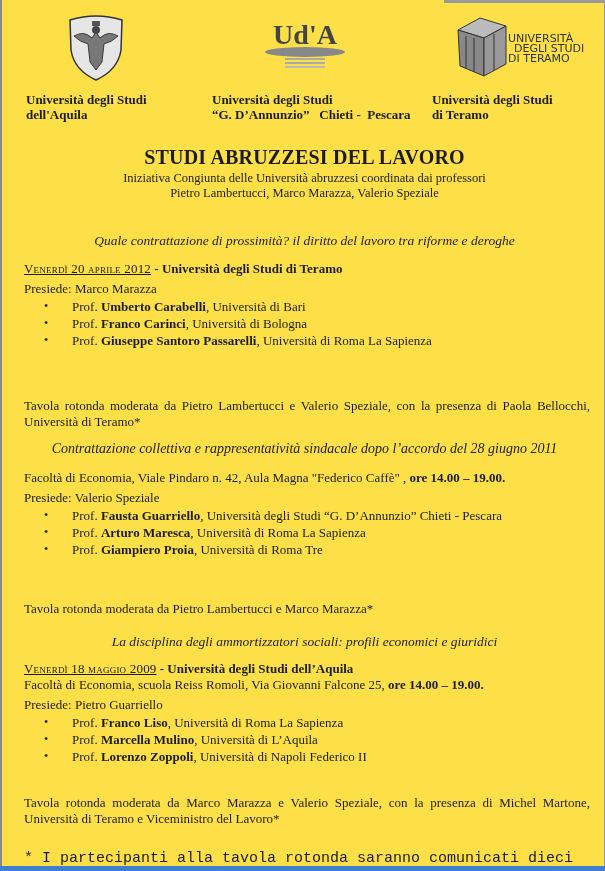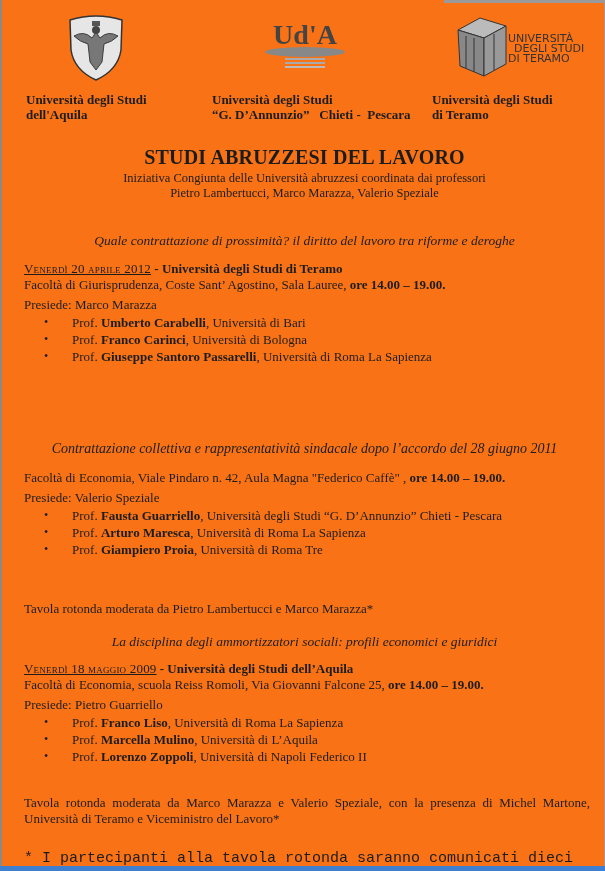--- a/index.html
+++ b/index.html
@@ -3,21 +3,21 @@
 <meta charset="utf-8">
 <style>
   html, body { margin: 0; padding: 0; }
   body {
     width: 605px; height: 871px; background: #ffffff; overflow: hidden;
     font-family: "Liberation Serif", "DejaVu Serif", serif; color: #1c1c1c;
     position: relative;
   }
   .page {
     position: absolute; left: 0; top: 0; width: 605px; height: 866px;
-    background: #f97316; border-left: 2px solid #8a8a8a; border-right: 1px solid #9a9a9a;
+    background: #fde047; border-left: 2px solid #8a8a8a; border-right: 1px solid #9a9a9a;
     box-sizing: border-box;
   }
   .top-strip { position:absolute; top:0; right:0; width:160px; height:3px; background:#9a9a9a; }
   .bottom-bar { position:absolute; left:0; bottom:0; width:605px; height:5px; background:#3f7fd0; }
   .logos { position:absolute; top:6px; left:0; width:605px; height:80px; }
   .logo { position:absolute; }
   .logo-aquila { left:64px; top:4px; width:60px; height:72px; }
   .logo-uda { left:258px; top:12px; width:90px; height:58px; }
   .logo-teramo { left:448px; top:6px; width:140px; height:70px; }
   .uni-names { position:absolute; top:92px; left:0; width:605px; font-size:13px; font-weight:bold; line-height:15px; }
@@ -99,28 +99,28 @@
 
   <div class="title">STUDI ABRUZZESI DEL LAVORO</div>
   <div class="subtitle">
     <div>Iniziativa Congiunta delle Università abruzzesi coordinata dai professori</div>
     <div>Pietro Lambertucci, Marco Marazza, Valerio Speziale</div>
   </div>
 
   <div class="section-title st1">Quale contrattazione di prossimità? il diritto del lavoro tra riforme e deroghe</div>
   <div class="event ev1">
     <div class="date-wrap"><span class="date">Venerdì 20 aprile 2012</span><span> - Università degli Studi di Teramo</span></div>
-    <div><span>Facoltà di Giurisprudenza, Coste Sant’ Agostino, Sala Lauree, </span><span class="loc-bold">ore 14.00 – 19.00.</span></div>
     <div class="presiede">Presiede: Marco Marazza</div>
     <ul class="speakers">
       <li><span class="bullet">•</span><span>Prof. </span><span class="name">Umberto Carabelli</span><span>, Università di Bari</span></li>
       <li><span class="bullet">•</span><span>Prof. </span><span class="name">Franco Carinci</span><span>, Università di Bologna</span></li>
       <li><span class="bullet">•</span><span>Prof. </span><span class="name">Giuseppe Santoro Passarelli</span><span>, Università di Roma La Sapienza</span></li>
     </ul>
   </div>
+  <div class="tavola tv1">Tavola rotonda moderata da Pietro Lambertucci e Valerio Speziale, con la presenza di Paola Bellocchi, Università di Teramo*</div>
 
   <div class="section-title st2">Contrattazione collettiva e rappresentatività sindacale dopo l’accordo del 28 giugno 2011</div>
   <div class="event ev2">
     <div><span>Facoltà di Economia, Viale Pindaro n. 42, Aula Magna "Federico Caffè" , </span><span class="loc-bold">ore 14.00 – 19.00.</span></div>
     <div class="presiede">Presiede: Valerio Speziale</div>
     <ul class="speakers">
       <li><span class="bullet">•</span><span>Prof. </span><span class="name">Fausta Guarriello</span><span>, Università degli Studi “G. D’Annunzio” Chieti - Pescara</span></li>
       <li><span class="bullet">•</span><span>Prof. </span><span class="name">Arturo Maresca</span><span>, Università di Roma La Sapienza</span></li>
       <li><span class="bullet">•</span><span>Prof. </span><span class="name">Giampiero Proia</span><span>, Università di Roma Tre</span></li>
     </ul>

